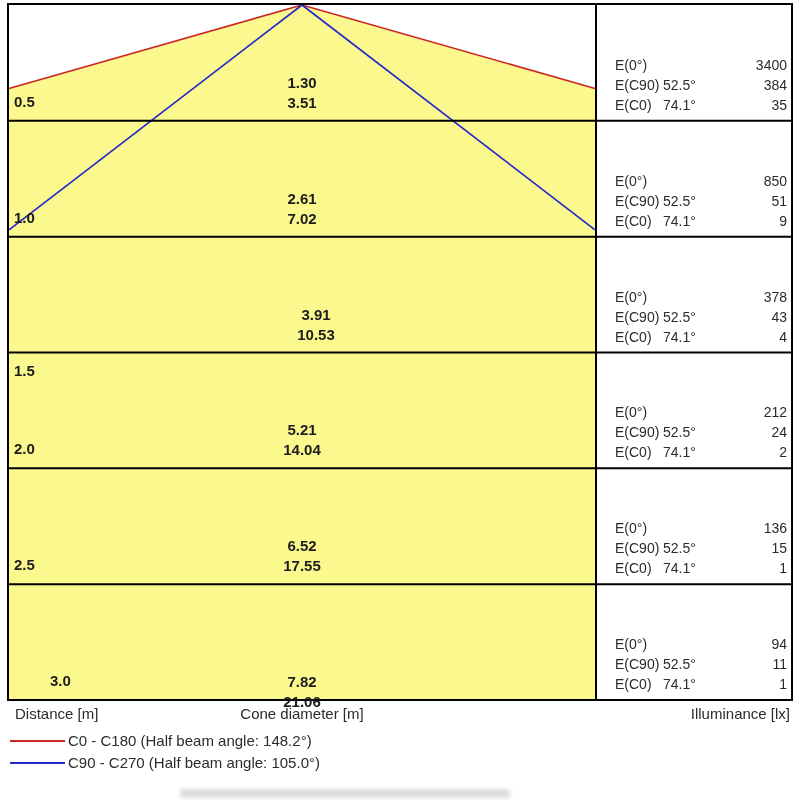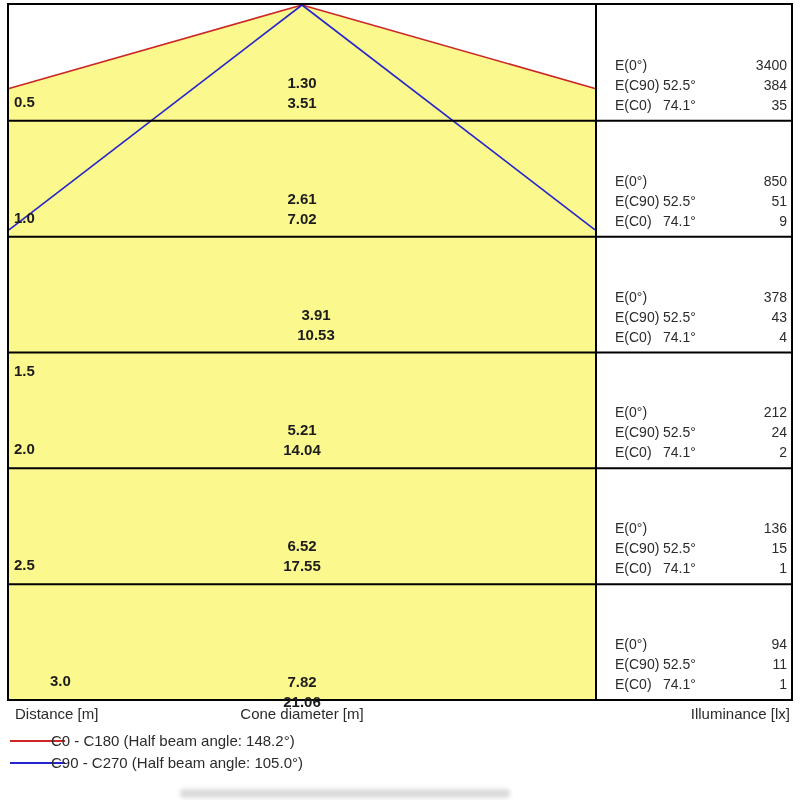--- a/index.html
+++ b/index.html
@@ -20,21 +20,21 @@
   .e-line{position:relative;height:20px;line-height:20px;}
   .e-label{position:absolute;left:3px;top:0;margin-left:6px;}
   .e-angle{position:absolute;left:57px;top:0;}
   .e-value{position:absolute;right:0;top:0;text-align:right;}
   .footer-label{position:absolute;top:705px;font-size:15px;color:#2b2b2b;white-space:nowrap;}
   #footer-distance{left:15px;}
   #footer-cone{left:302px;transform:translateX(-50%);}
   #footer-illum{right:10px;}
   .legend-item{position:absolute;left:0;height:20px;}
   .legend-swatch{position:absolute;left:10px;top:9px;width:55px;height:2px;}
-  .legend-text{position:absolute;left:51px;top:0;font-size:15px;color:#2b2b2b;line-height:20px;white-space:nowrap;}
+  .legend-text{position:absolute;left:68px;top:0;font-size:15px;color:#2b2b2b;line-height:20px;white-space:nowrap;}
   #legend-0{top:731px;}
   #legend-1{top:753px;}
   #bottom-artifact{
     position:absolute;left:180px;top:789px;width:330px;height:9px;border-radius:4px;
     background:#cfcfcf;opacity:.75;filter:blur(2px);
   }
 </style>
 </head>
 <body>
 

